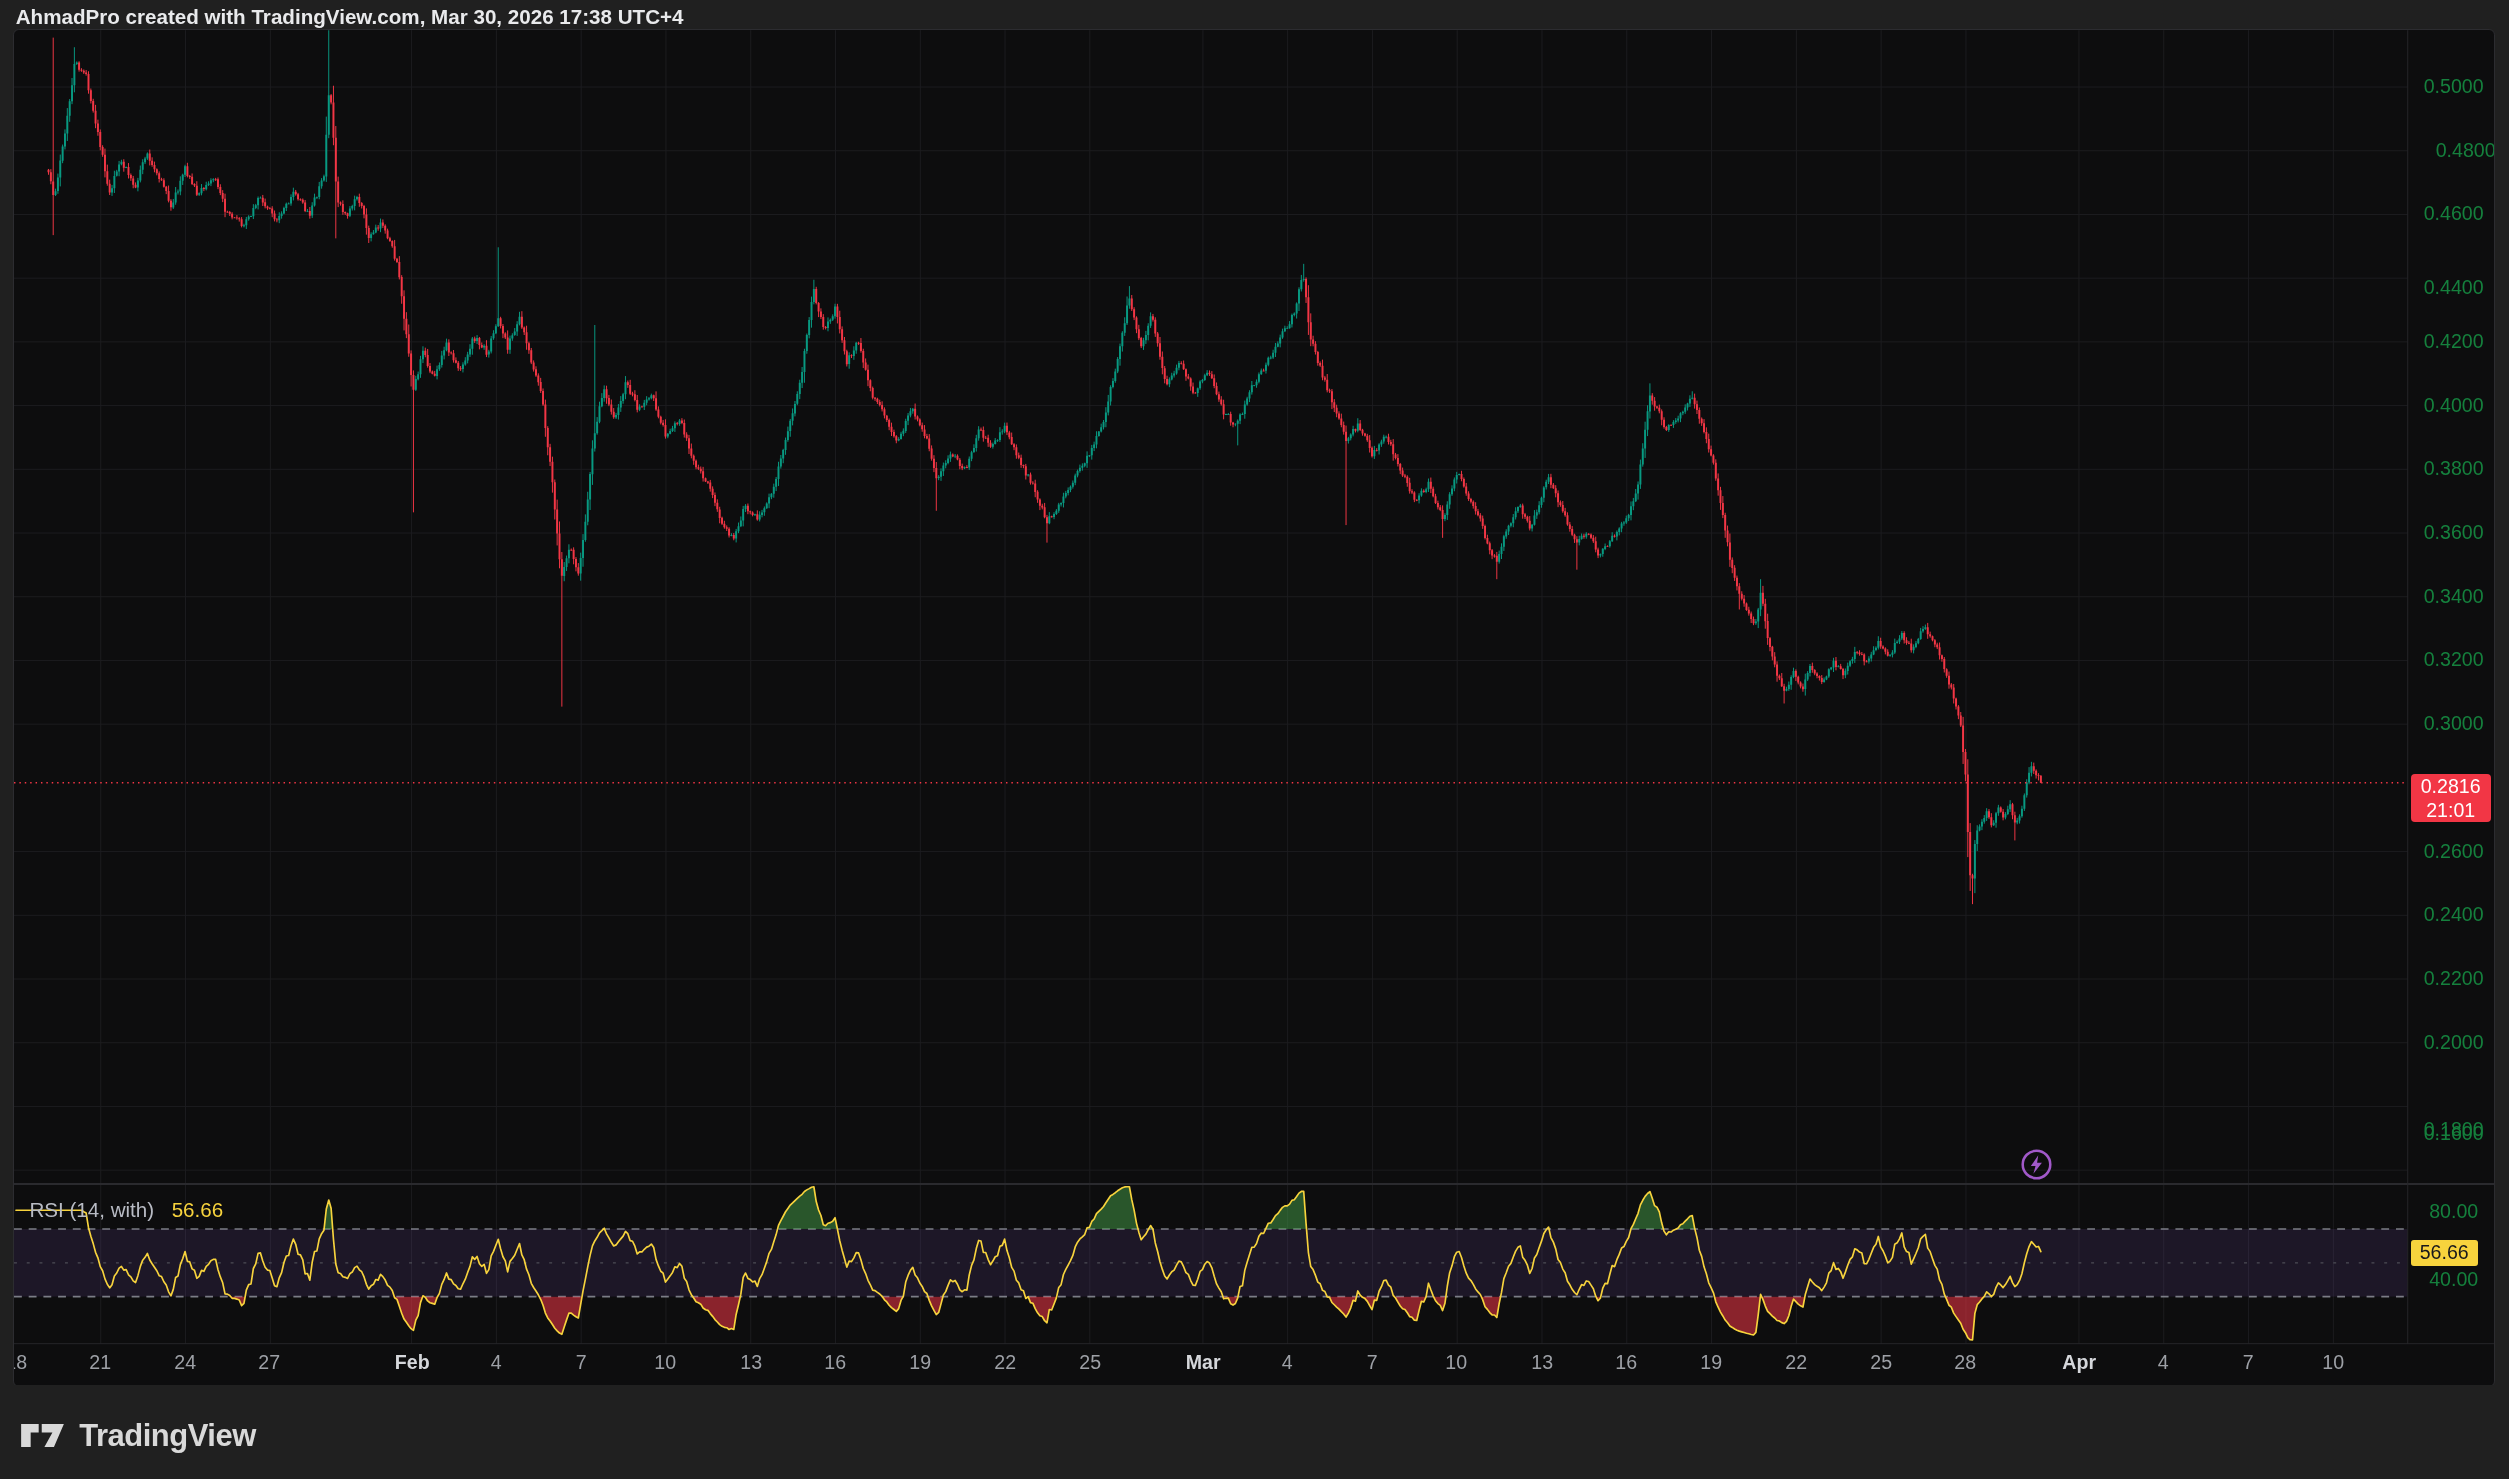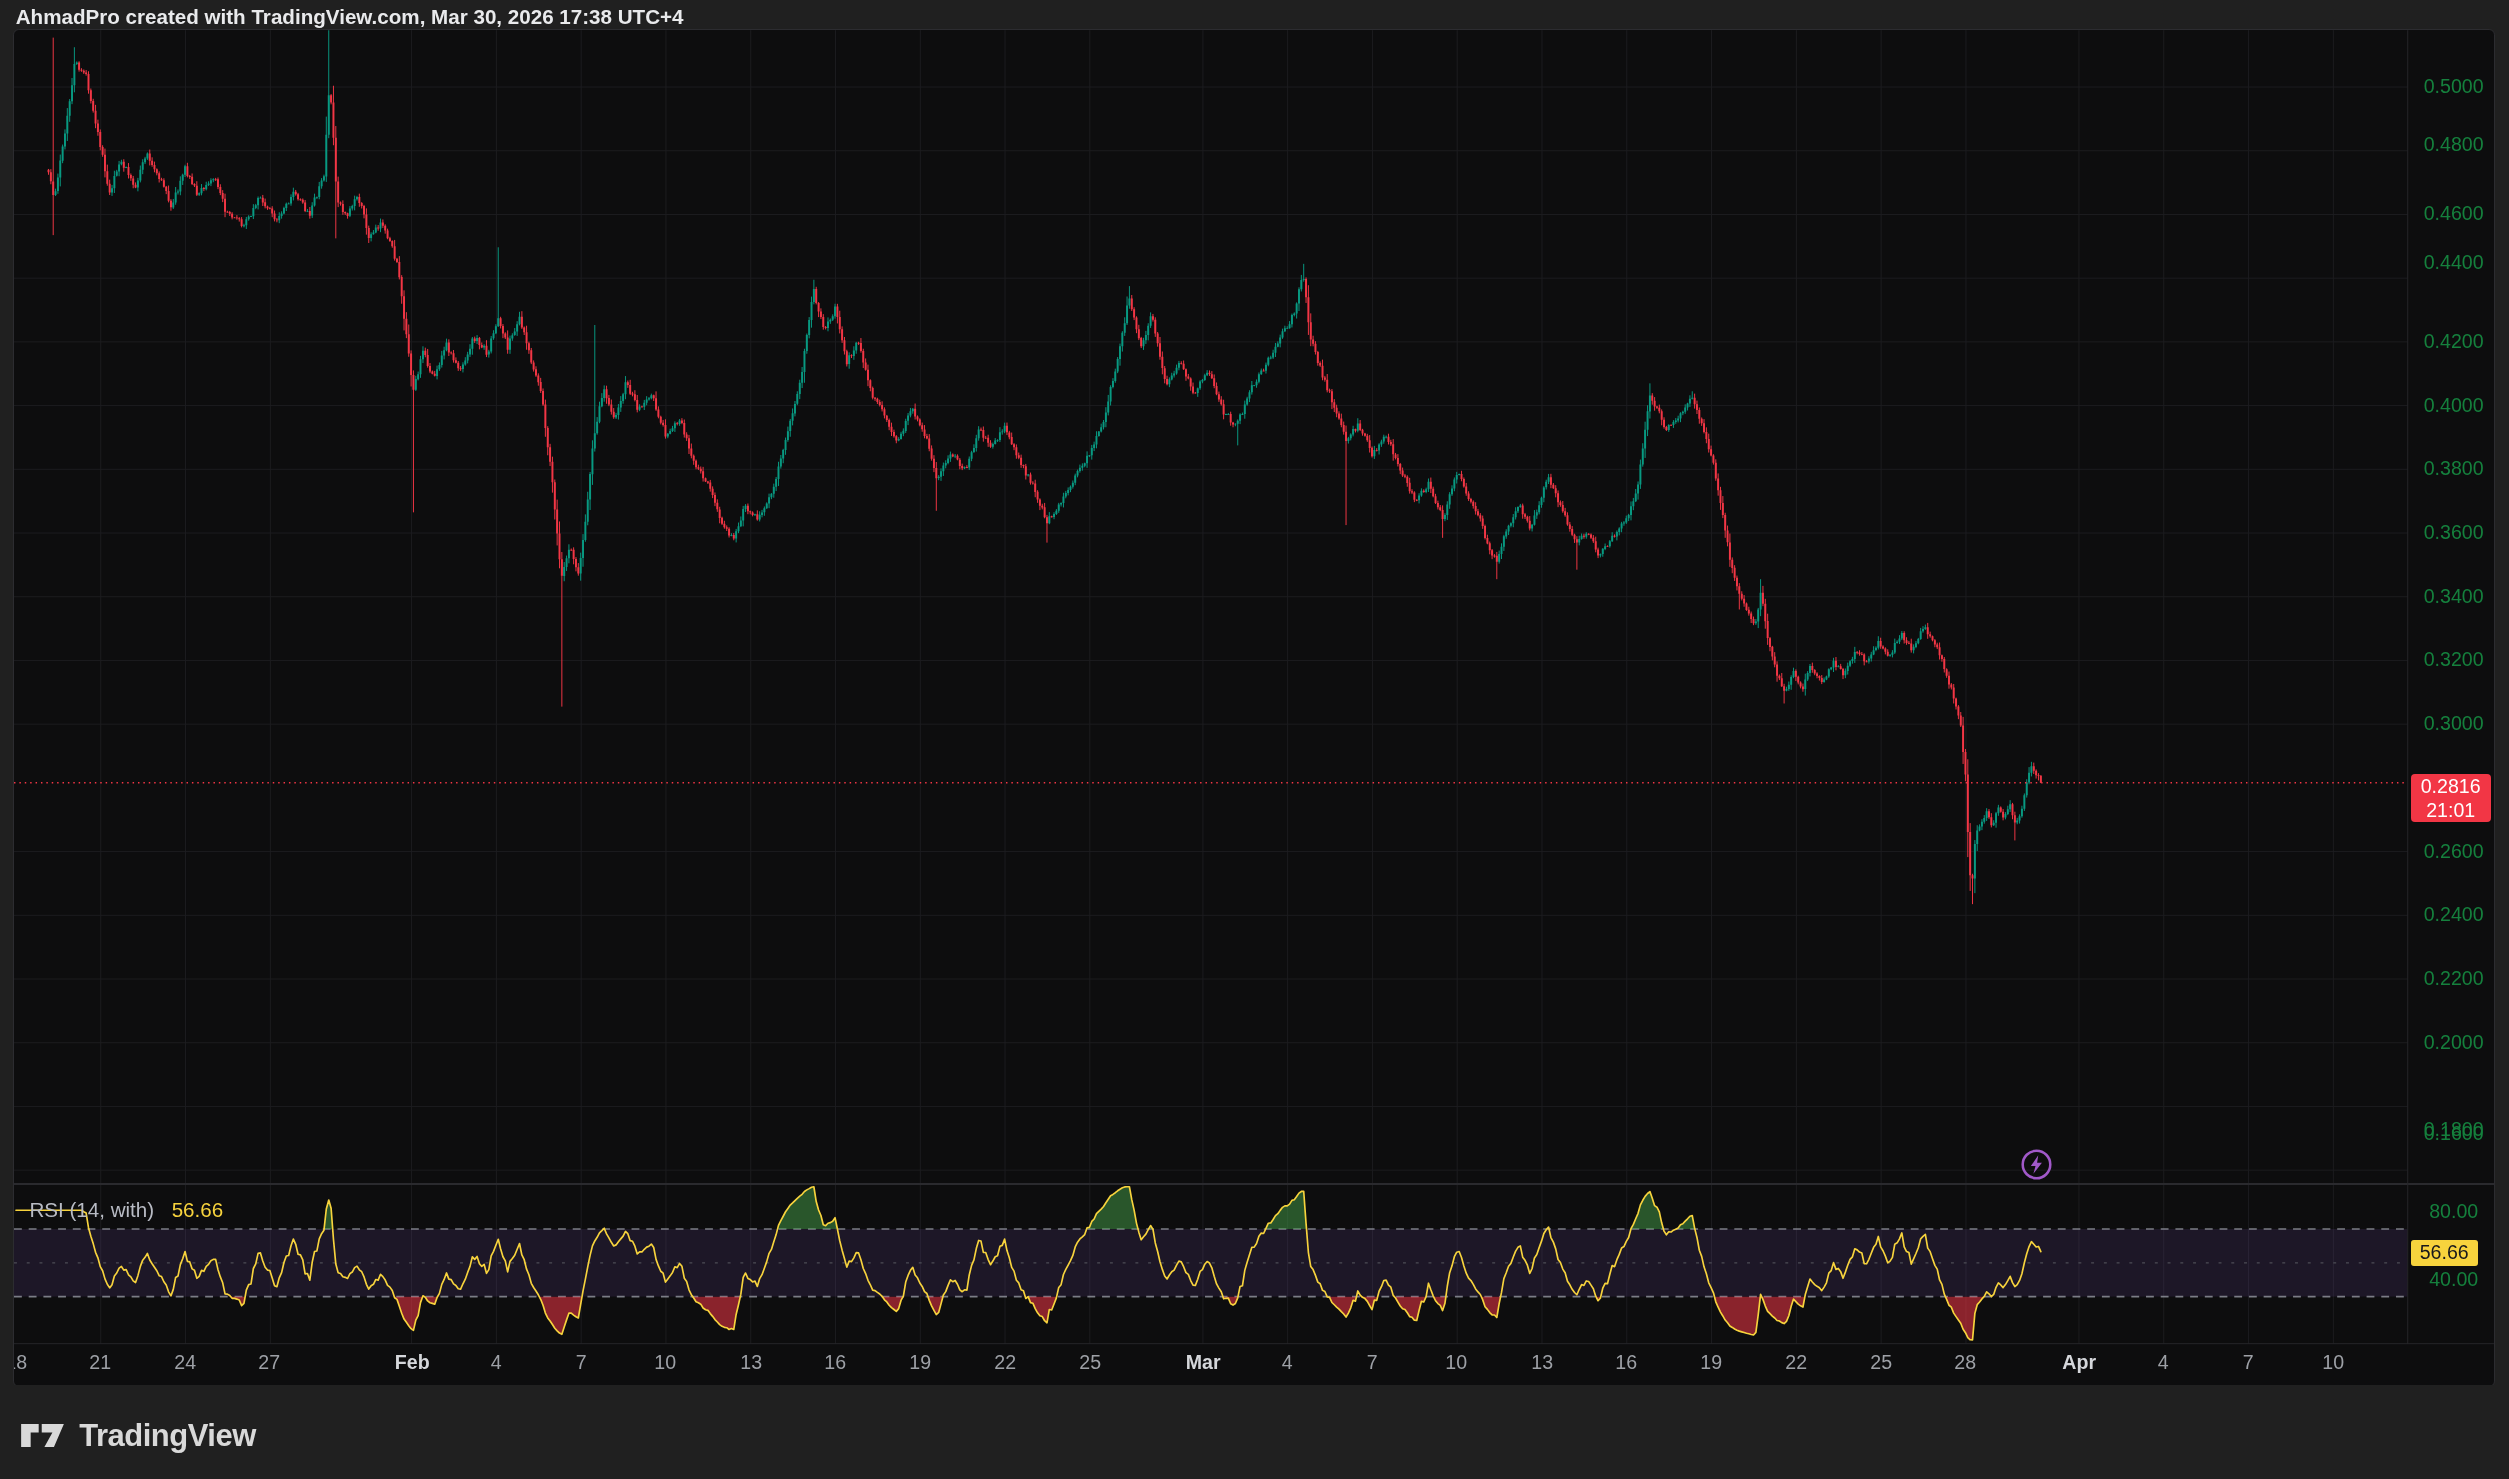--- a/index.html
+++ b/index.html
@@ -102,23 +102,23 @@
   </svg>
 
 
   <div class="rsi-legend">
     <span>RSI (14, with)</span>
     <span class="rsi-val">56.66</span>
   </div>
 
   <div id="price-labels">
       <div class="plabel" style="top: 46px;">0.5000</div>
-      <div class="plabel" style="top: 104px;">0.4800</div>
+      <div class="plabel" style="top: 110px; margin-left: 12px;">0.4800</div>
       <div class="plabel" style="top: 173px;">0.4600</div>
-      <div class="plabel" style="top: 222px;">0.4400</div>
+      <div class="plabel" style="top: 247px;">0.4400</div>
       <div class="plabel" style="top: 301px;">0.4200</div>
       <div class="plabel" style="top: 365px;">0.4000</div>
       <div class="plabel" style="top: 428px;">0.3800</div>
       <div class="plabel" style="top: 492px;">0.3600</div>
       <div class="plabel" style="top: 556px;">0.3400</div>
       <div class="plabel" style="top: 619px;">0.3200</div>
       <div class="plabel" style="top: 683px;">0.3000</div>
       <div class="plabel" style="top: 811px;">0.2600</div>
       <div class="plabel" style="top: 874px;">0.2400</div>
       <div class="plabel" style="top: 938px;">0.2200</div>

